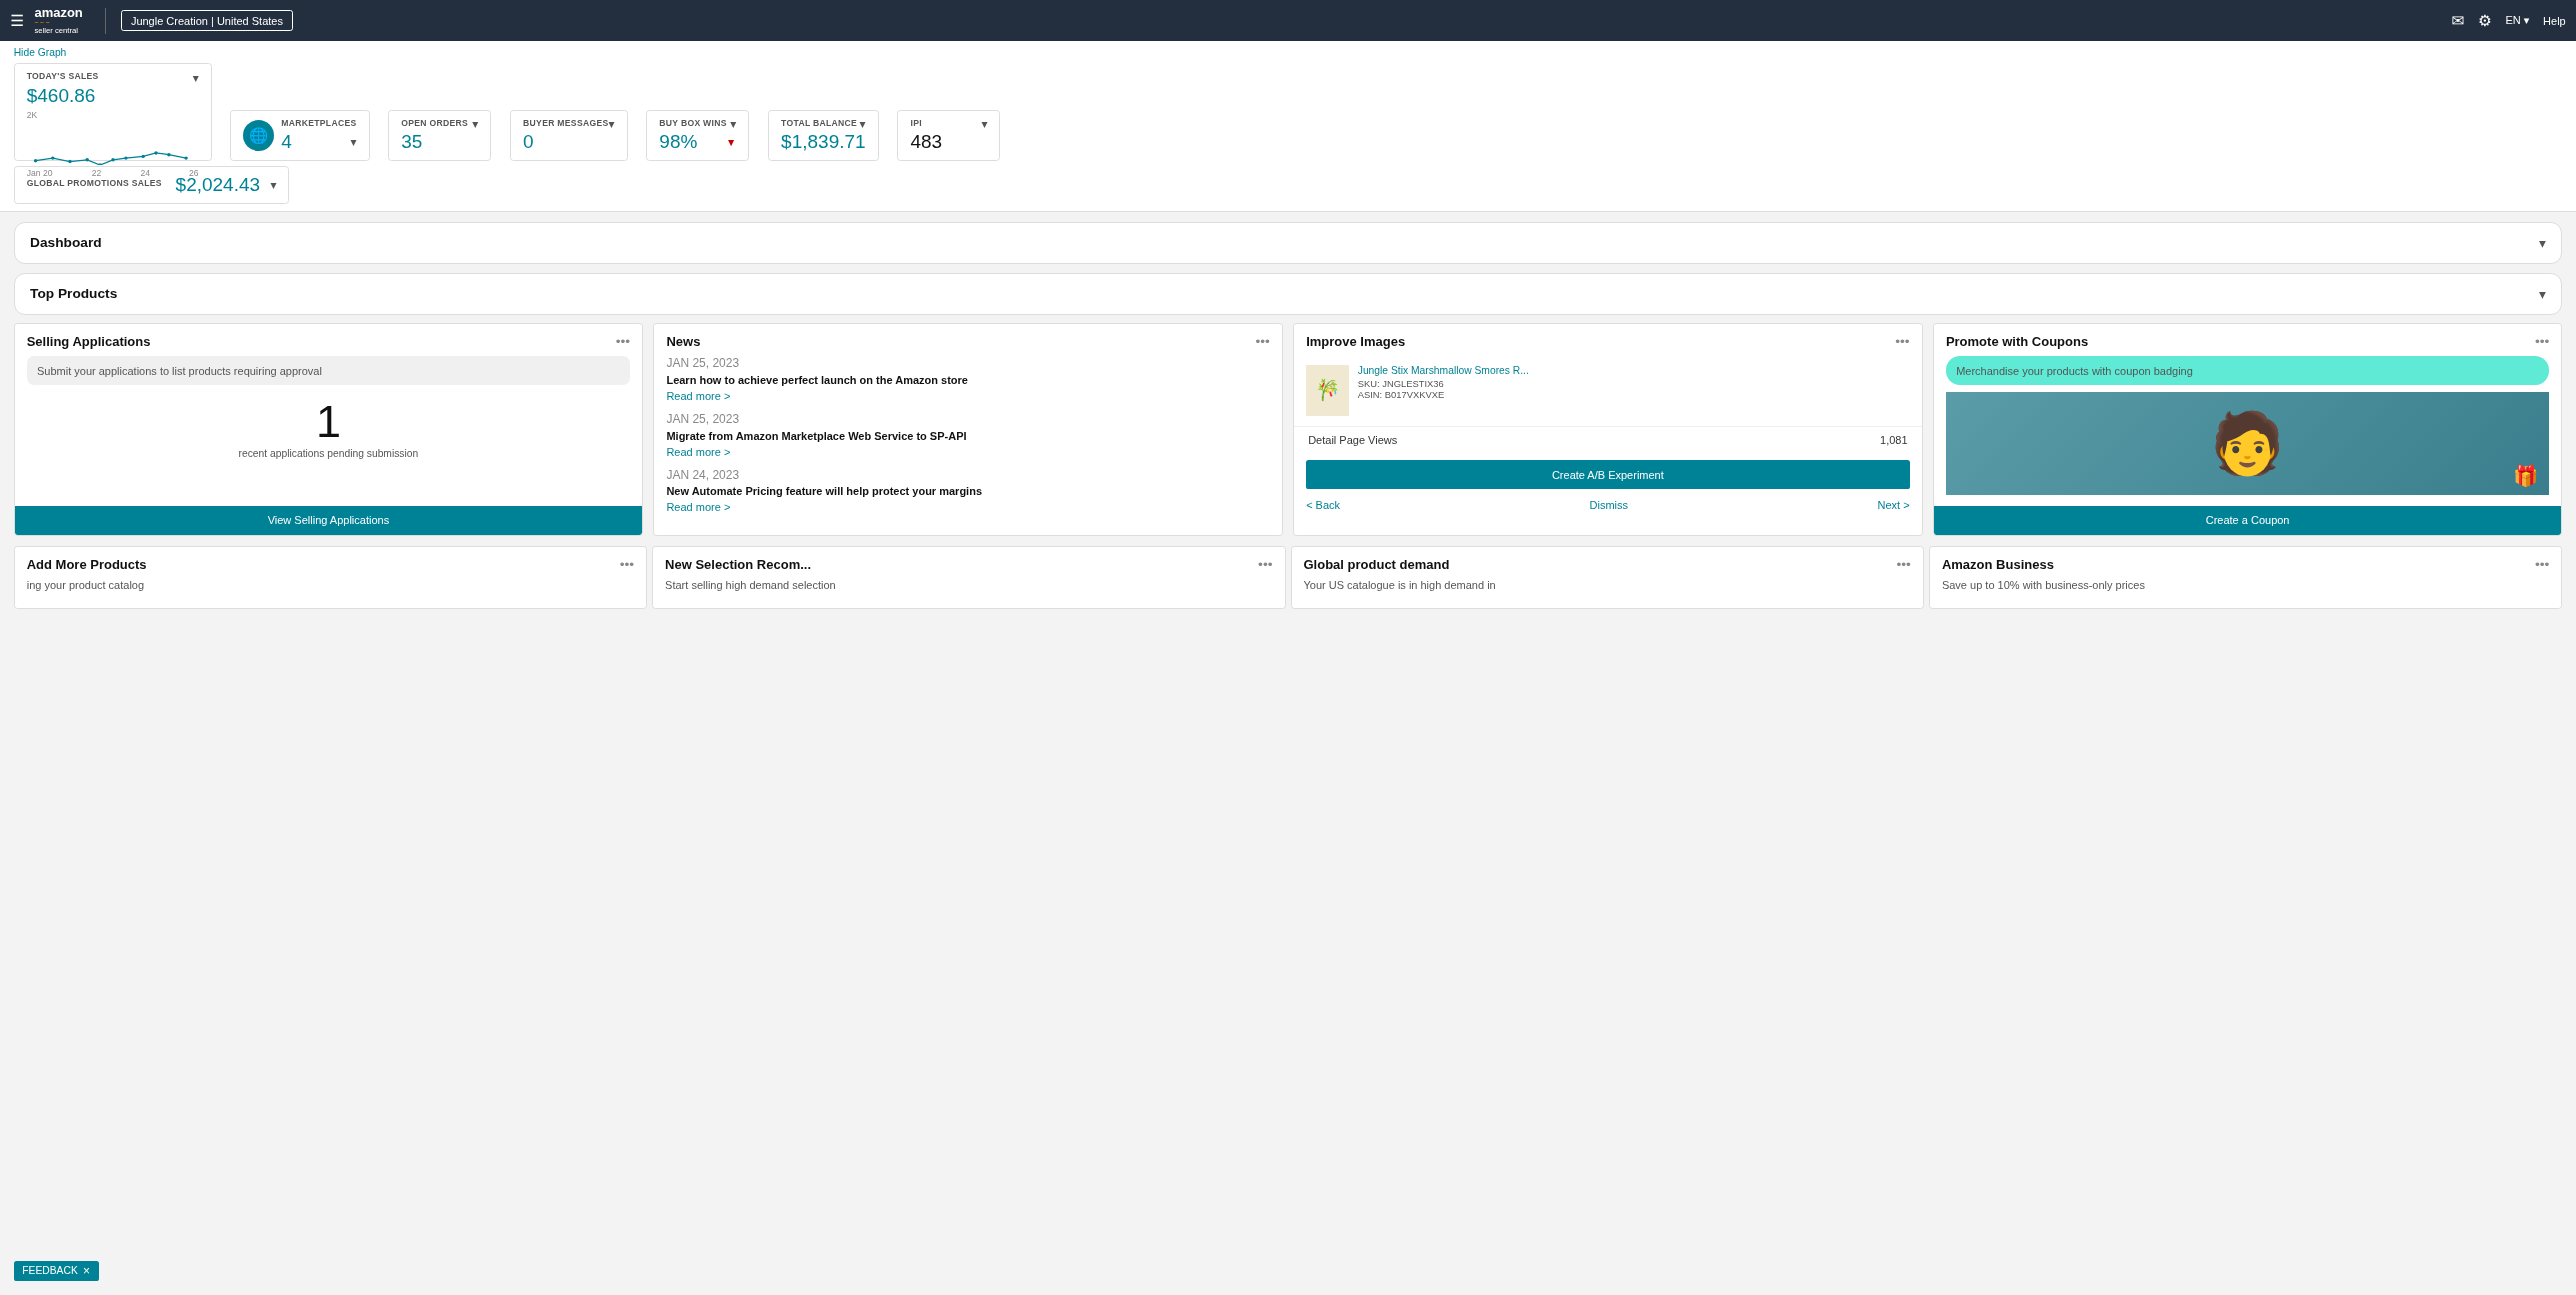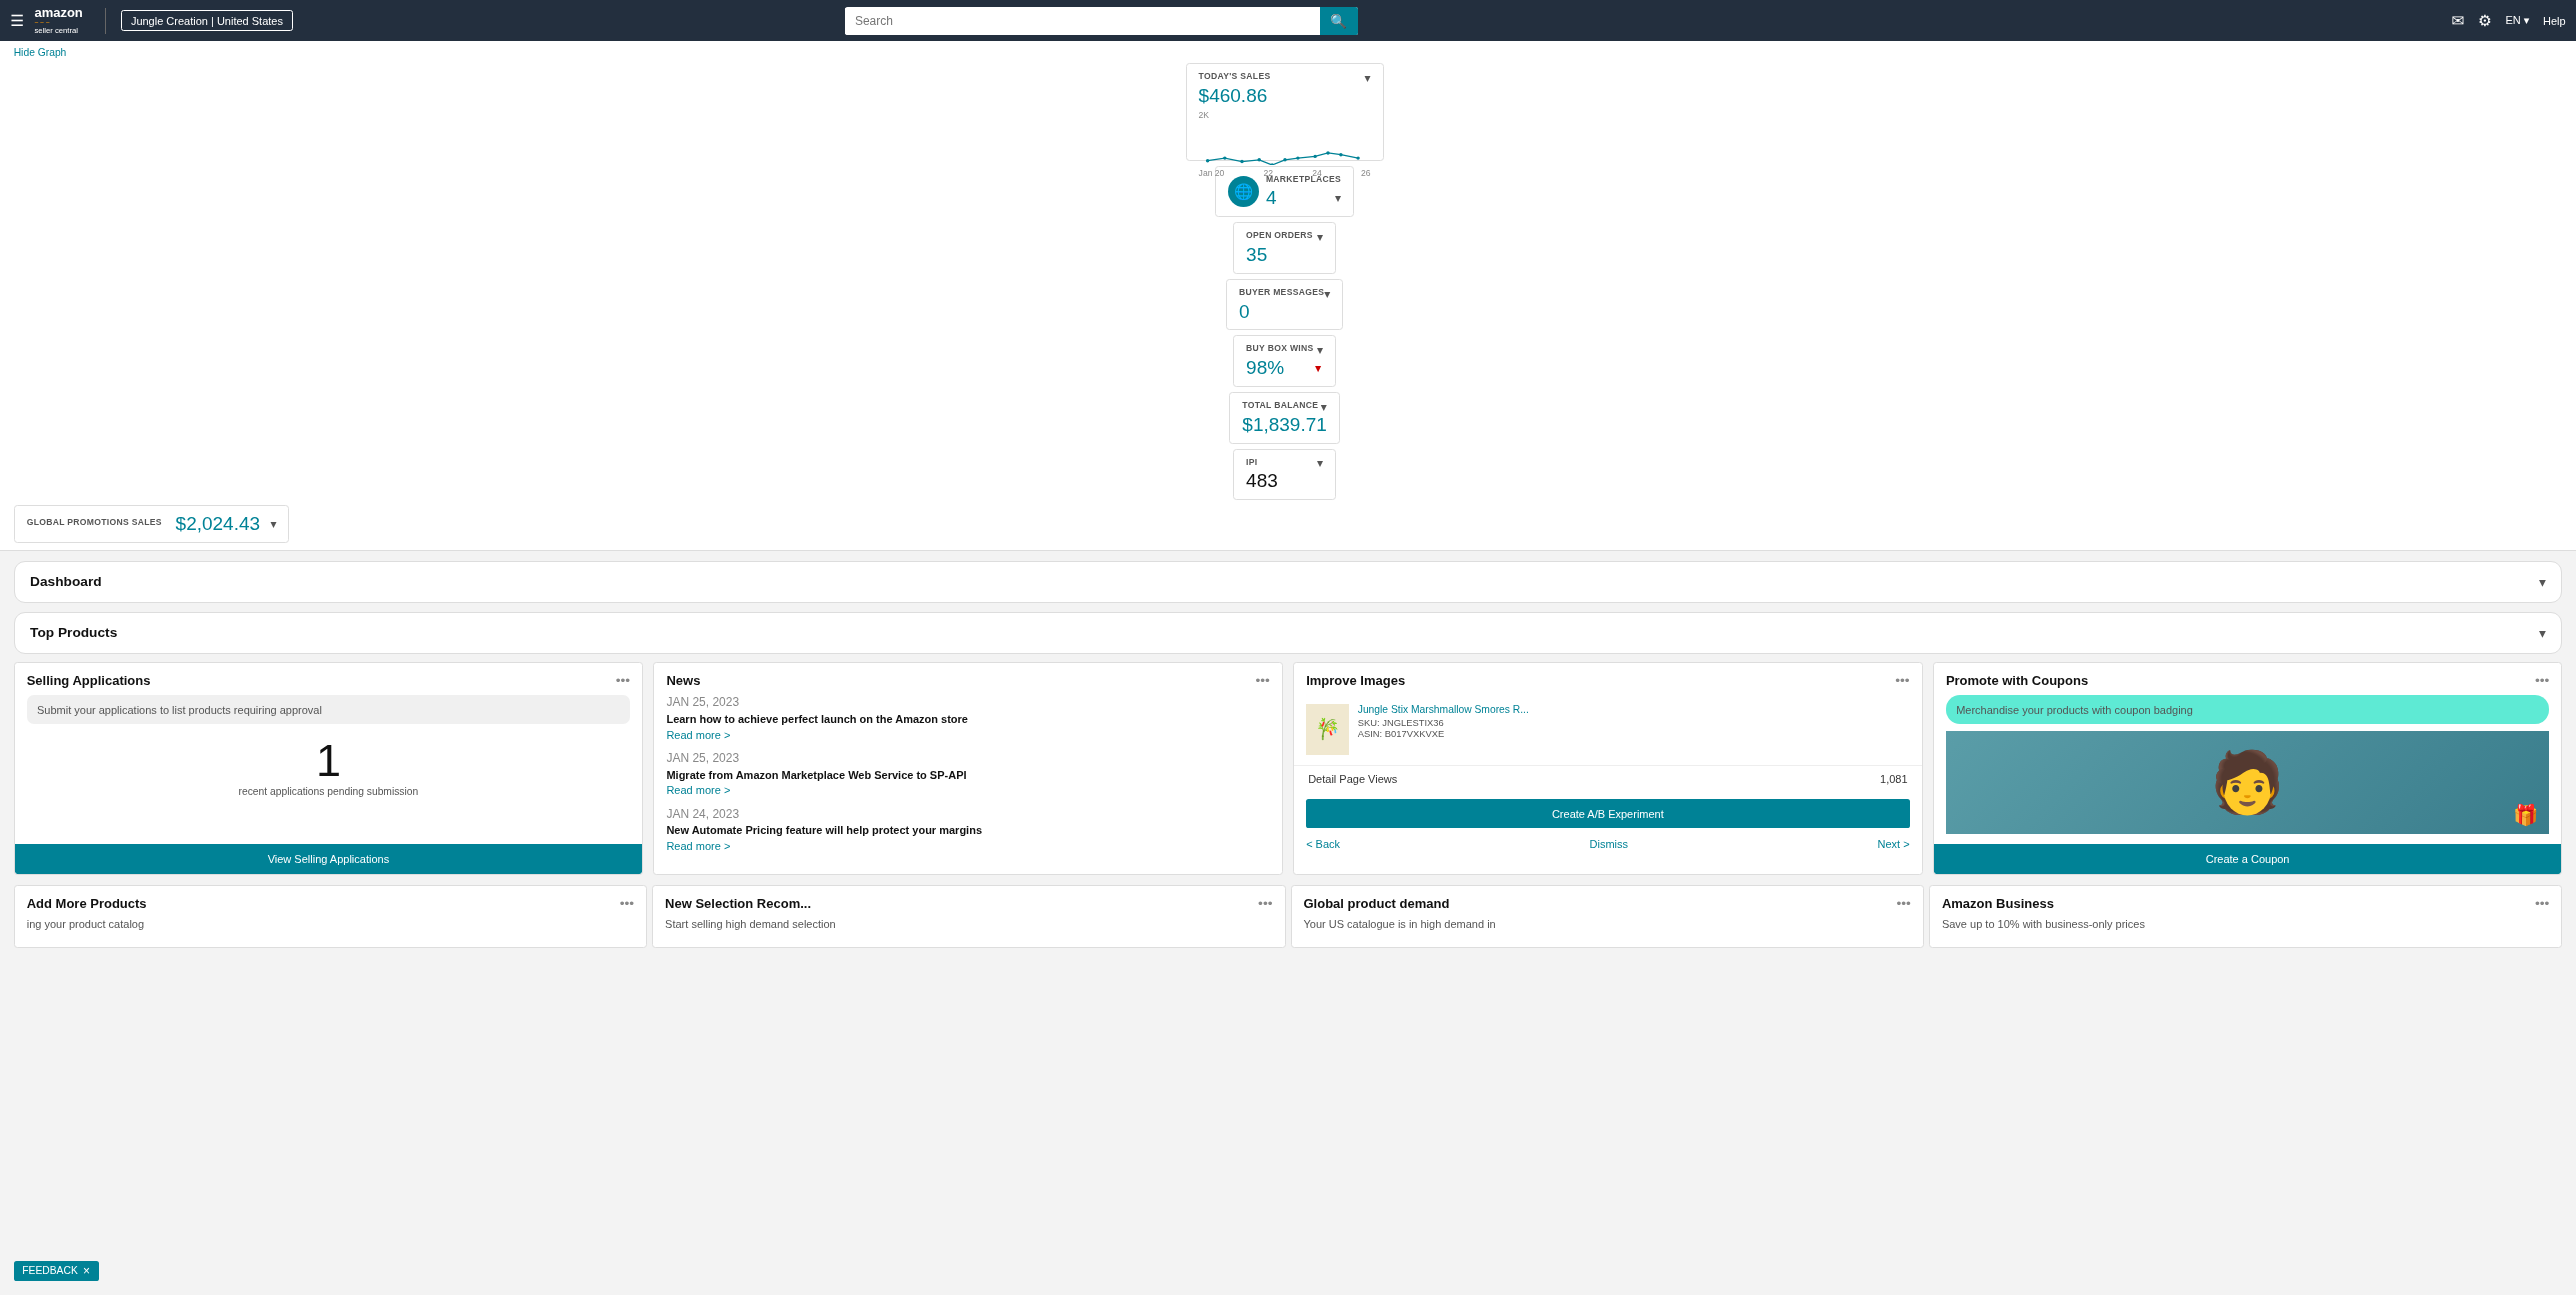--- a/index.html
+++ b/index.html
@@ -62,21 +62,21 @@
     .header-right .lang { color: #fff; font-size: 11px; cursor: pointer; }
     .header-right .help { color: #fff; font-size: 11px; cursor: pointer; }
 
     
     .metrics-bar {
       background: #fff;
       padding: 5.1px 13.7px 6.8px;
       border-bottom: 0.9px solid #ddd;
     }
     .hide-graph-link { color: #008296; font-size: 10.3px; cursor: pointer; text-decoration: none; display: inline-block; margin-bottom: 5.1px; }
-    .metrics-row { display: flex; align-items: center; gap: 5px; flex-direction: column; }
+    .metrics-row { display: flex; align-items: flex-end; gap: 12px; }
     .metric-card {
       border: 0.9px solid #ddd;
       border-radius: 3.4px;
       padding: 6.8px 12px;
       margin-right: 6.8px;
       min-width: 103px;
       background: #fff;
     }
     .metric-card.sales-card { min-width: 171px; }
     .metric-label { font-size: 8.6px; font-weight: bold; color: #555; text-transform: uppercase; letter-spacing: 0.3px; margin-bottom: 3.4px; }
@@ -225,24 +225,20 @@
       <div style="color:#fff;font-size:13px;font-weight:bold;line-height:1;">amazon</div>
       <div style="color:#ff9900;font-size:6.8px;letter-spacing:1.7px;">~~~</div>
       <div style="color:#fff;font-size:7.7px;">seller central</div>
     </div>
   </div>
 
   <div class="header-divider"></div>
 
   <button class="store-badge">Jungle Creation | United States</button>
 
-  <div class="search-bar">
-    <input type="text" placeholder="Search" style="">
-    <button class="search-btn">🔍</button>
-  </div>
 
   <div class="header-right">
     <span class="icon-btn">✉</span>
     <span class="icon-btn">⚙</span>
     <span class="lang">EN ▾</span>
     <span class="help">Help</span>
   </div>
 </header>
 
 <div class="metrics-bar">

